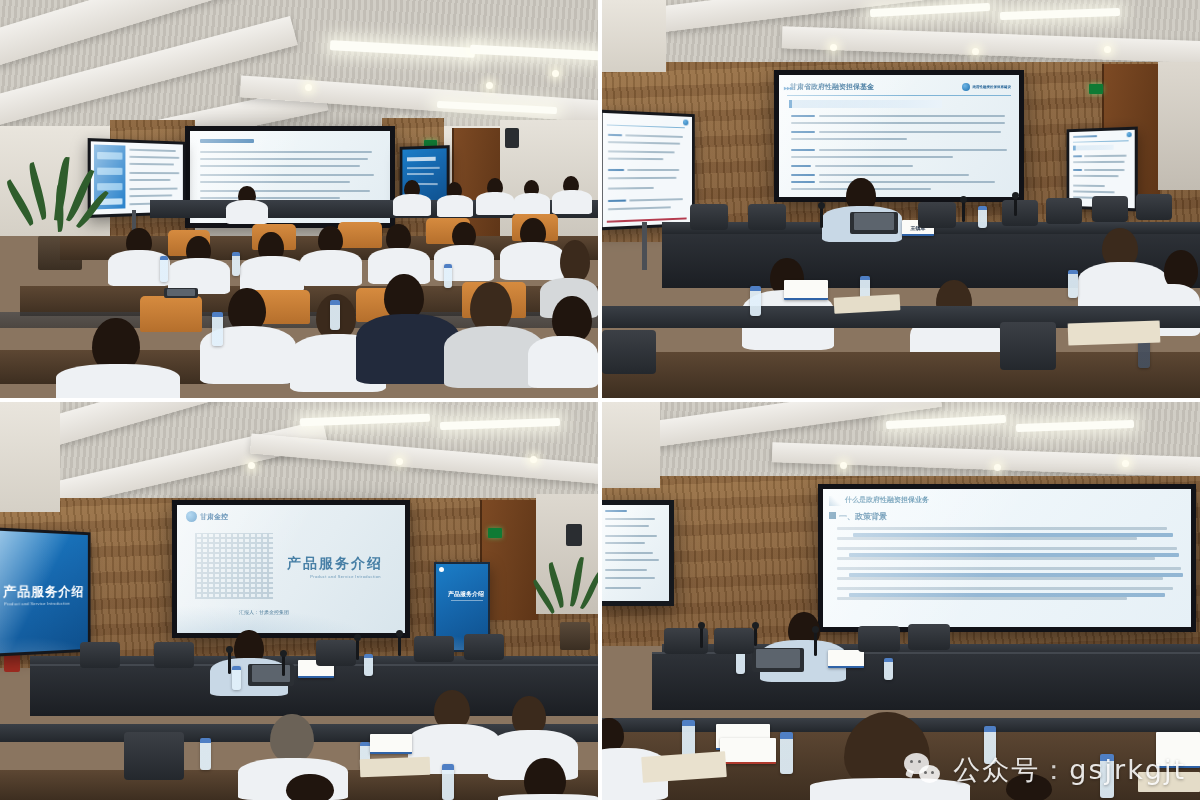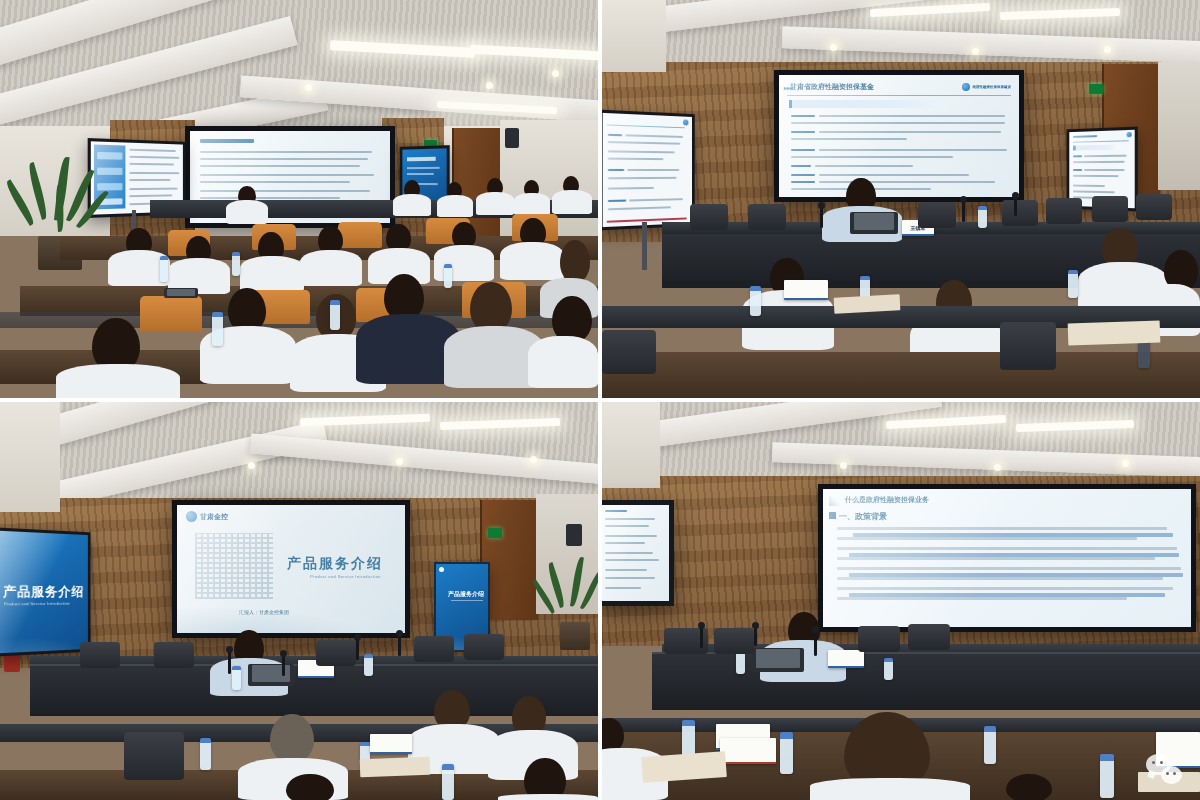--- a/index.html
+++ b/index.html
@@ -597,15 +597,18 @@
     <div class="placard" style="left:554px;top:330px;width:44px;height:34px;"></div>
     <div style="position:absolute;left:536px;top:370px;width:62px;height:20px;background:#e4dcc8;border-radius:1px;"></div>
   </div>
 
   <div id="watermark">
     <div class="wm-logo">
       <div class="wm-b1"></div>
         <div class="wm-tail"></div>
         <div class="wm-b2"></div>
     </div>
+    <div id="wm-text">
+      <span>公众号</span><span class="wm-sep">：</span><span>gsjrkgjt</span>
+    </div>
   </div>
 
 </div>
 
 </body></html>

